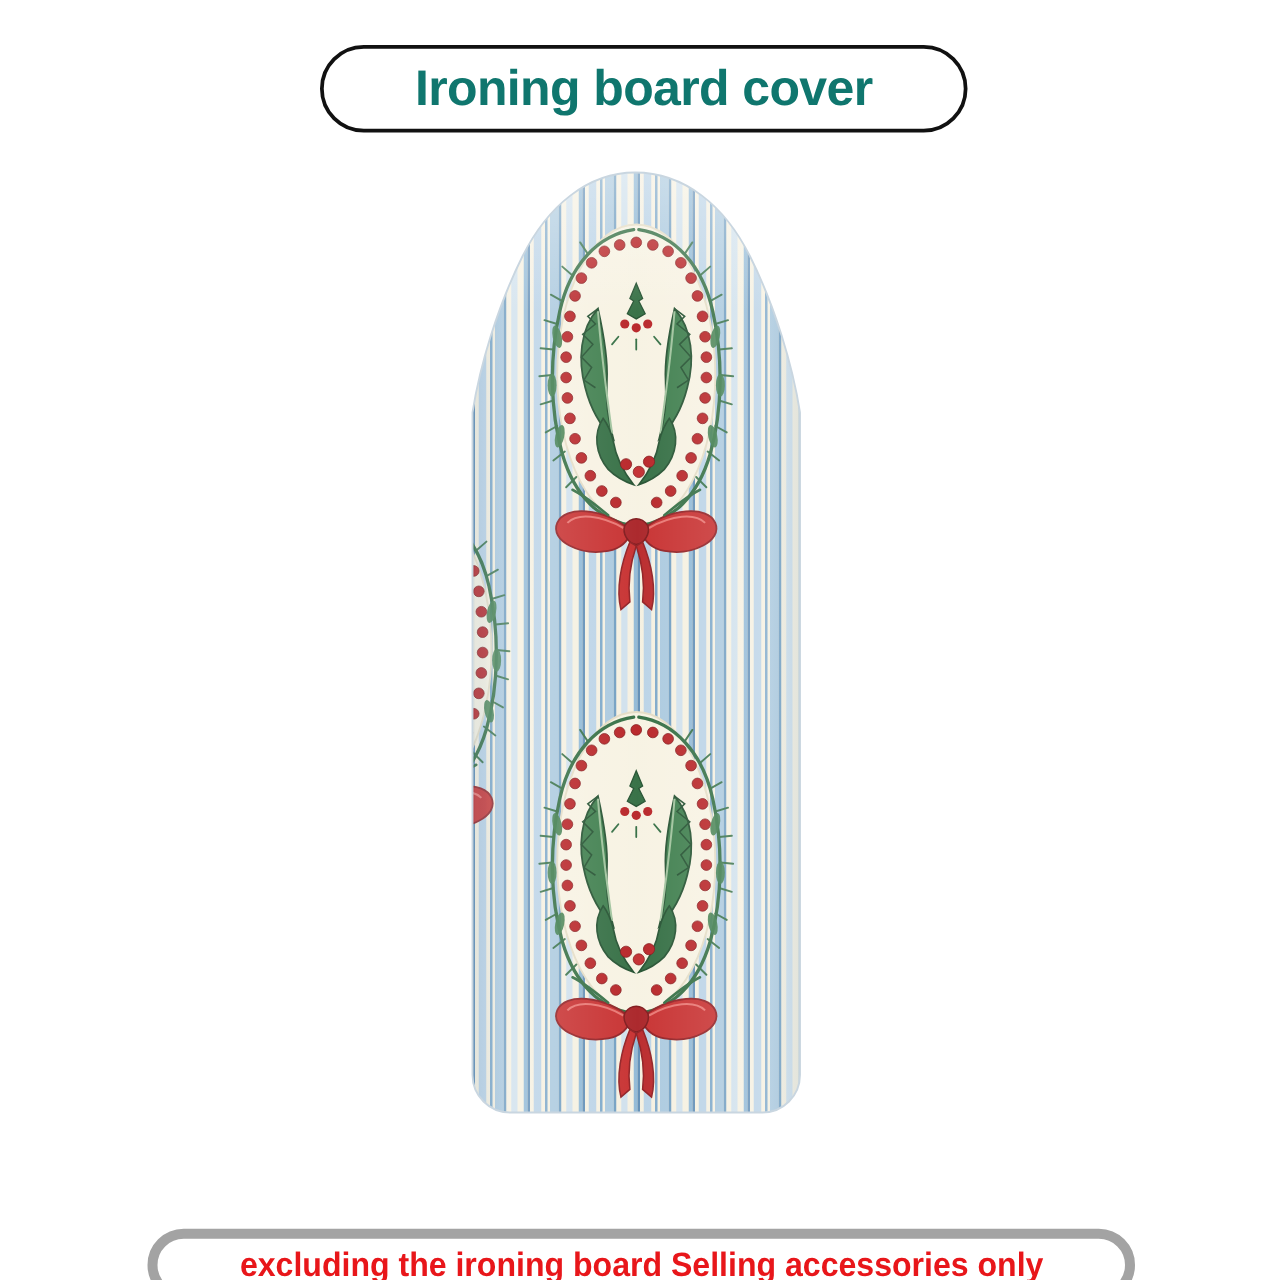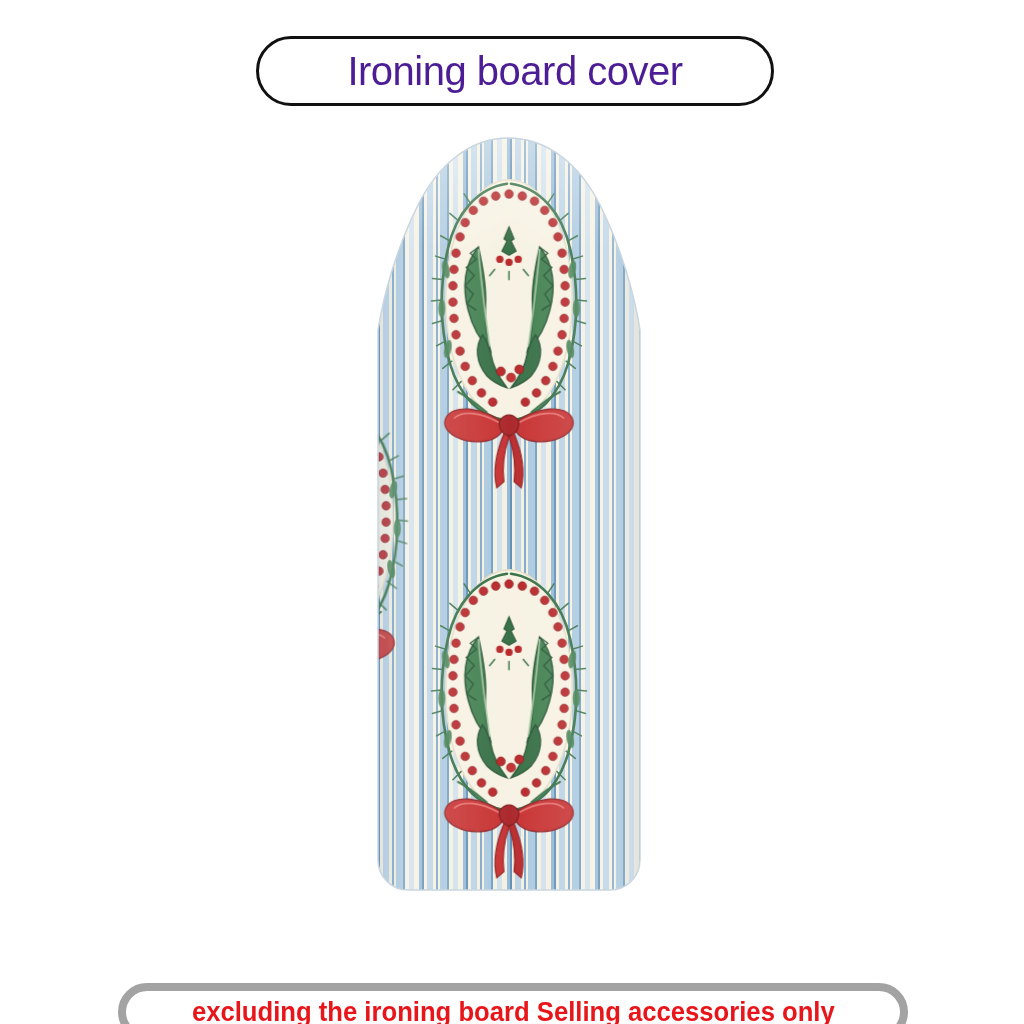--- a/index.html
+++ b/index.html
@@ -25,23 +25,23 @@
     border: 3px solid #111111;
     border-radius: 36px;
     background: #ffffff;
     box-sizing: border-box;
     display: flex;
     align-items: center;
     justify-content: center;
   }
   .title-pill-text {
     font-family: "Liberation Sans", sans-serif;
-    font-weight: normal;
+    font-weight: bold;
     font-size: 40px;
-    color: #4c1d95;
+    color: #0f766e;
     letter-spacing: -0.5px;
     white-space: nowrap;
   }
 
   
   .note-pill {
     position: absolute;
     left: 118px;
     top: 935px;
     width: 790px;

